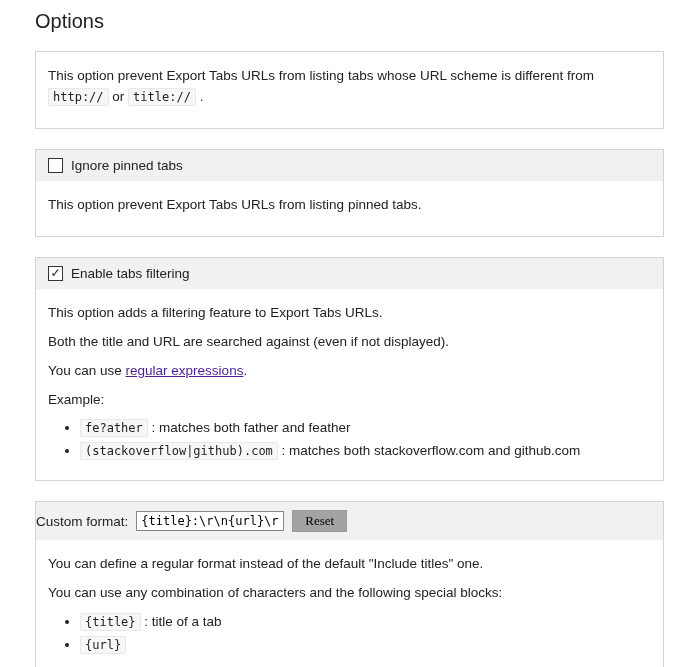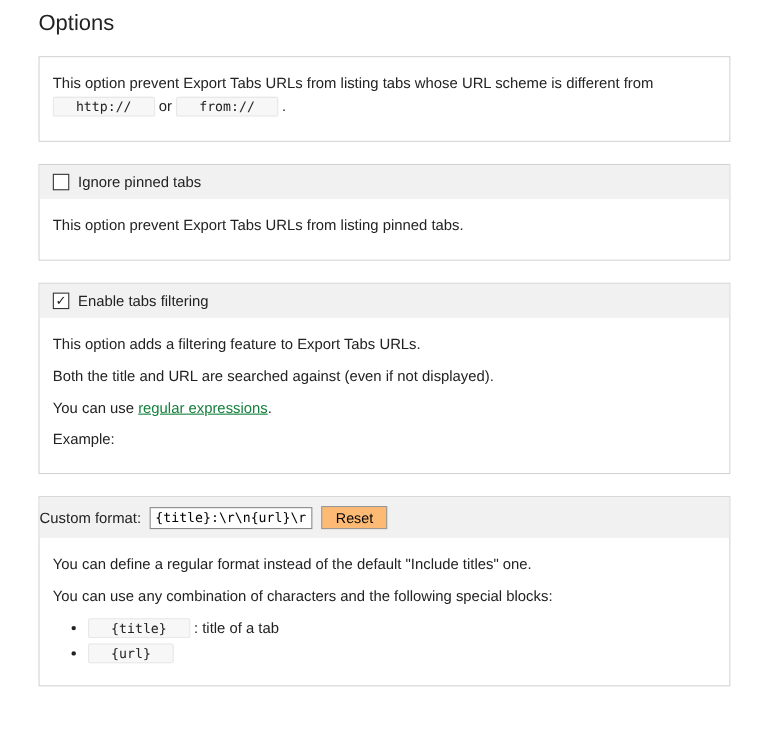--- a/index.html
+++ b/index.html
@@ -4,40 +4,40 @@
 <style>
 * { box-sizing: border-box; margin: 0; padding: 0; }
 body { font-family: "Segoe UI", -apple-system, sans-serif; font-size: 13.5px; color: #222; background: #fff; padding: 10px 35px 20px; width: 699px; }
 h2 { font-size: 20px; font-weight: 400; margin-bottom: 18px; }
 .section { border: 1px solid #d4d4d4; margin-bottom: 20px; }
 .section-header { background: #f1f1f1; padding: 8px 12px; display: flex; align-items: center; gap: 8px; font-size: 13.5px; }
 .section-body { padding: 10px 12px 12px; line-height: 1.55; }
 .section-body p { margin: 4px 0 8px; }
 .checkbox { width: 15px; height: 15px; border: 1.5px solid #333; display: inline-flex; align-items: center; justify-content: center; flex-shrink: 0; background: #fff; }
 .checkbox.checked::after { content: "✓"; font-size: 12px; line-height: 1; position: relative; top: -0.5px; }
-code, .code { font-family: Consolas, monospace; font-size: 12px; background: #f7f7f7; border: 1px solid #e8e8e8; border-radius: 2px; padding: 1px 20px; white-space: nowrap; }
-a.link { color: #15803d; text-decoration: underline; }
+code, .code { font-family: Consolas, monospace; font-size: 12px; background: #f7f7f7; border: 1px solid #e8e8e8; border-radius: 2px; padding: 1px 4px; white-space: nowrap; }
+a.link { color: #4c1d95; text-decoration: underline; }
 ul { list-style: disc; padding-left: 32px; margin: 4px 0 6px; }
 ul li { margin: 2px 0; }
 .custom-row { background: #f1f1f1; padding: 8px 0; display: flex; align-items: center; gap: 8px; }
 .text-input { font-family: Consolas, monospace; font-size: 12px; padding: 2px 4px; border: 1px solid #888; width: 148px; background: #fff; }
-.btn { font-family: Liberation Sans, sans-serif; font-size: 13px; padding: 2px 12px; border: 1px solid #999; background: #fdba74; }
+.btn { font-family: Liberation Serif, serif; font-size: 13px; padding: 2px 12px; border: 1px solid #999; background: #a3a3a3; }
 </style>
 </head>
 <body>
 
 <h2>Options</h2>
 
 <div class="section">
   <div class="section-body">
     <p>
       <span>This option prevent Export Tabs URLs from listing tabs whose URL scheme is different from </span>
       <code>http://</code>
       <span> or </span>
-      <code>from://</code>
+      <code>title://</code>
       <span> .</span>
     </p>
   </div>
 </div>
 
 <div class="section">
   <div class="section-header">
     <span class="checkbox"></span>
     <span>Ignore pinned tabs</span>
   </div>
@@ -51,20 +51,28 @@
     <span class="checkbox checked"></span>
     <span>Enable tabs filtering</span>
   </div>
   <div class="section-body">
     <p>This option adds a filtering feature to Export Tabs URLs.</p>
     <p>Both the title and URL are searched against (even if not displayed).</p>
     <p>
       <span>You can use </span><a href="#" class="link">regular expressions</a><span>.</span>
     </p>
     <p>Example:</p>
+    <ul>
+      <li>
+        <code>fe?ather</code><span> : matches both father and feather</span>
+      </li>
+      <li>
+        <code>(stackoverflow|github).com</code><span> : matches both stackoverflow.com and github.com</span>
+      </li>
+    </ul>
   </div>
 </div>
 
 <div class="section">
   <div class="custom-row">
     <span>Custom format:</span>
     <input type="text" class="text-input" value="{title}:\r\n{url}\r\n\r\n" style="">
     <button class="btn">Reset</button>
   </div>
   <div class="section-body">

